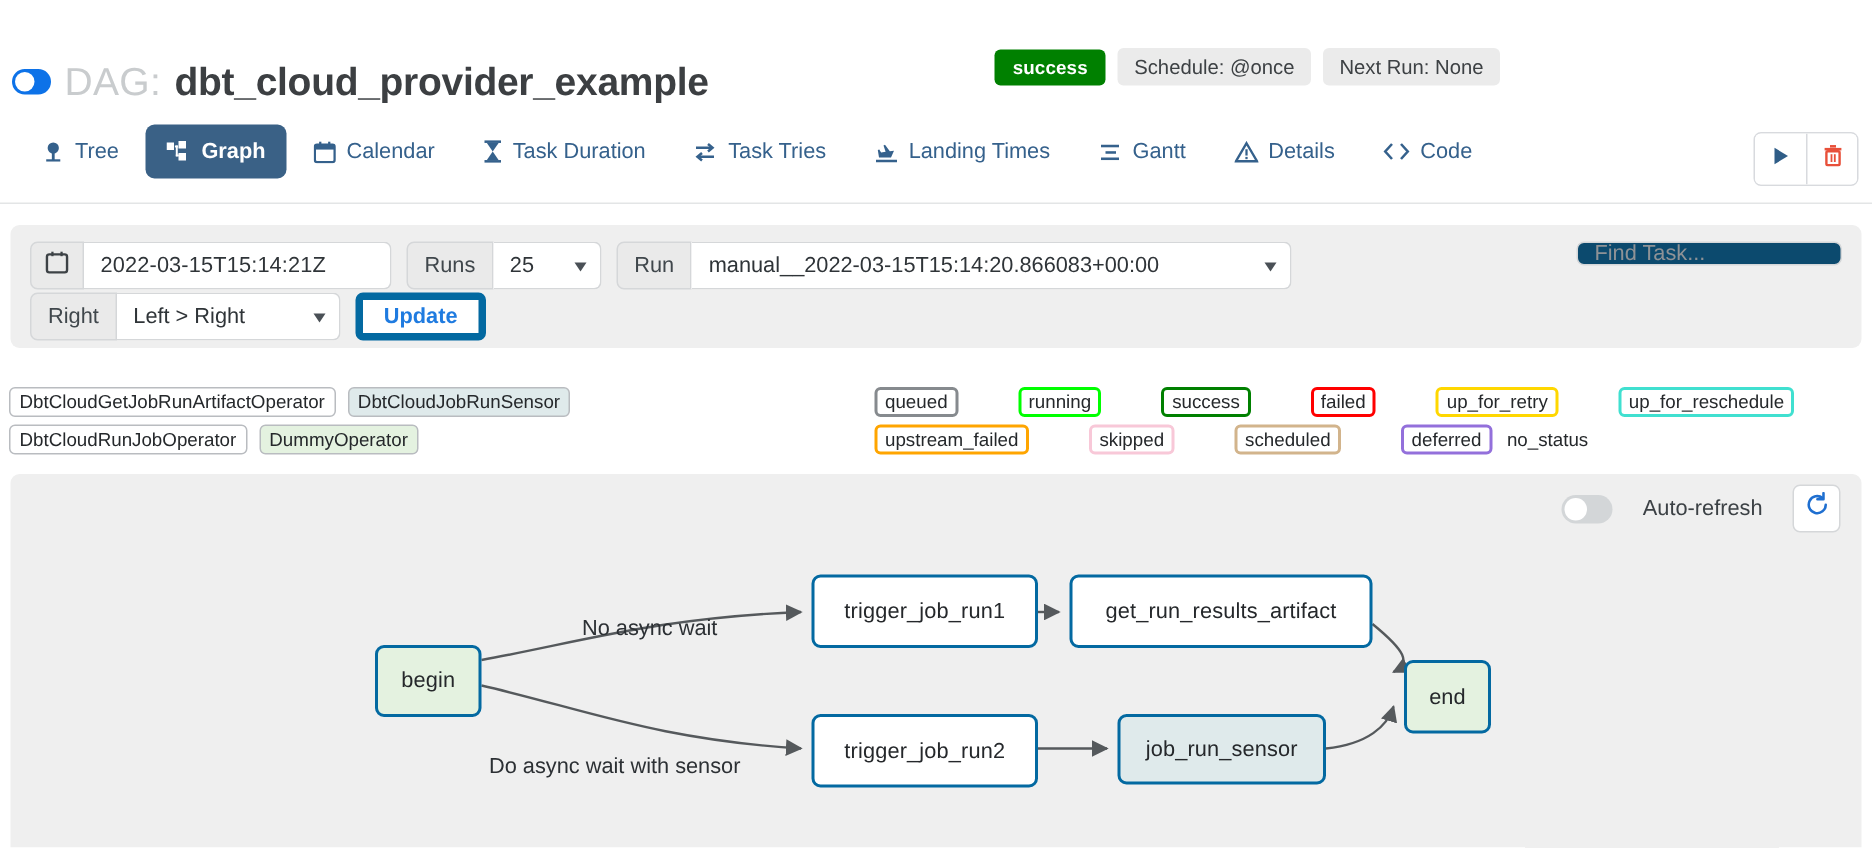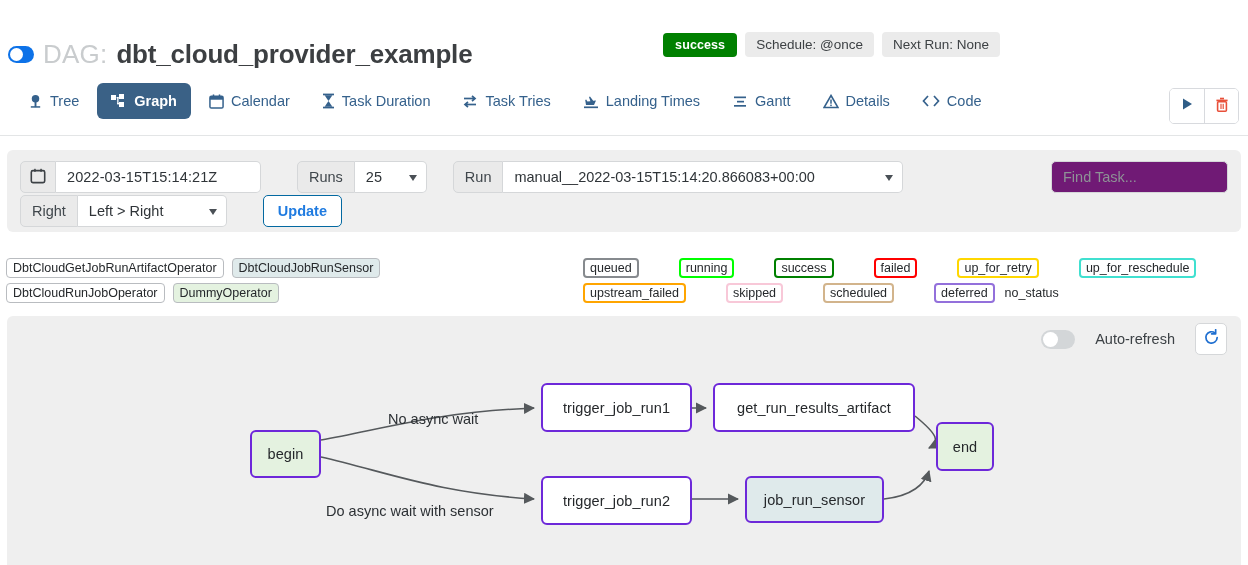--- a/index.html
+++ b/index.html
@@ -75,21 +75,21 @@
     width: 34px; height: 34px; display: flex; align-items: center; justify-content: center;
     cursor: pointer; background: #fff;
   }
   .tab-actions .act + .act { border-left: 1px solid #d8dade; }
 
   
   .toolbar {
     position: absolute; left: 7px; top: 150px; width: 1234px; height: 82px;
     background: #efefef; border-radius: 6px;
   }
-  .tb-row { position: absolute; display: flex; align-items: center; gap: 26px; }
+  .tb-row { position: absolute; display: flex; align-items: center; }
   .tb-row1 { left: 13px; top: 11px; }
   .tb-row2 { left: 13px; top: 45px; }
   .grp { display: flex; align-items: stretch; }
   .addon {
     background: #eaeaea; border: 1px solid #d5d7d9; color: #40474c;
     font-size: 14.5px; display: flex; align-items: center; padding: 0 11px;
     border-radius: 5px 0 0 5px; height: 32px;
   }
   .addon.icononly { padding: 0 9px; }
   .fld {
@@ -104,28 +104,28 @@
     justify-content: space-between; gap: 18px;
     padding: 0 9px 0 11px; border-radius: 0 5px 5px 0; height: 32px;
     cursor: pointer;
   }
   .caret {
     width: 0; height: 0; border-left: 4.5px solid transparent;
     border-right: 4.5px solid transparent; border-top: 6px solid #4a5056;
     margin-top: 2px;
   }
   .btn-update {
-    background: #fff; border: 1px solid #0369a1; color: #1f7be0;
+    background: #fff; border: 5px solid #0369a1; color: #1f7be0;
     font-size: 14.5px; font-weight: 700; border-radius: 5px; height: 32px;
     display: flex; align-items: center; padding: 0 14px; margin-left: 10px;
     cursor: pointer;
   }
   .findtask {
     position: absolute; right: 13px; top: 11px;
-    width: 177px; height: 32px; background: #701a75;
+    width: 177px; height: 16px; background: #0c4a6e;
     border: 1px solid #d5d7d9; border-radius: 5px;
     font-size: 14.5px; color: #8e9296; display: flex; align-items: center;
     padding: 0 11px;
   }
 
   
   .legend {
     position: absolute; left: 4px; top: 258px; width: 1244px; height: 48px;
   }
   .legend-ops {
@@ -165,21 +165,21 @@
   .refresh-label { font-size: 14.5px; color: #3c4145; }
   .refresh-btn {
     width: 32px; height: 32px; background: #fff; border: 1px solid #d5d7d9;
     border-radius: 5px; display: flex; align-items: center; justify-content: center;
     cursor: pointer;
   }
 
   .graph-canvas { position: absolute; left: 0; top: 0; width: 1234px; height: 249px; }
 
   .node {
-    position: absolute; border: 2px solid #6d28d9; border-radius: 6px;
+    position: absolute; border: 2px solid #0369a1; border-radius: 6px;
     display: flex; align-items: center; justify-content: center;
     font-size: 14.5px; color: #25282b; background: #fff;
     letter-spacing: .1px; cursor: pointer;
   }
   .node.dummy { background: #e4f2e0; }
   .node.sensor { background: #dfeaeb; }
 
   .edge-label {
     position: absolute; font-size: 14.5px; color: #2c3034; white-space: nowrap;
   }
@@ -349,21 +349,21 @@
       </div>
 
       <div class="grp" style="margin-left:10px">
         <div class="addon">Runs</div>
         <div class="sel" style="width:72px">
           <span>25</span>
           <span class="caret"></span>
         </div>
       </div>
 
-      <div class="grp" style="">
+      <div class="grp" style="margin-left:10px">
         <div class="addon">Run</div>
         <div class="sel" style="width:400px">
           <span>manual__2022-03-15T15:14:20.866083+00:00</span>
           <span class="caret"></span>
         </div>
       </div>
     </div>
 
     <div class="tb-row tb-row2">
       <div class="grp">
@@ -445,21 +445,21 @@
     </div>
     <div class="node" style="left:706px; top:67px; width:202px; height:49px;">
       <span>get_run_results_artifact</span>
     </div>
     <div class="node" style="left:534px; top:160px; width:151px; height:49px;">
       <span>trigger_job_run2</span>
     </div>
     <div class="node sensor" style="left:738px; top:160px; width:139px; height:47px;">
       <span>job_run_sensor</span>
     </div>
-    <div class="node dummy" style="left:929px; top:106px; width:58px; height:49px;">
+    <div class="node dummy" style="left:929px; top:124px; width:58px; height:49px;">
       <span>end</span>
     </div>
 
     <div class="edge-label" style="left:381px; top:95px;">No async wait</div>
     <div class="edge-label" style="left:319px; top:187px;">Do async wait with sensor</div>
 
   </div>
 
 </div>
 

